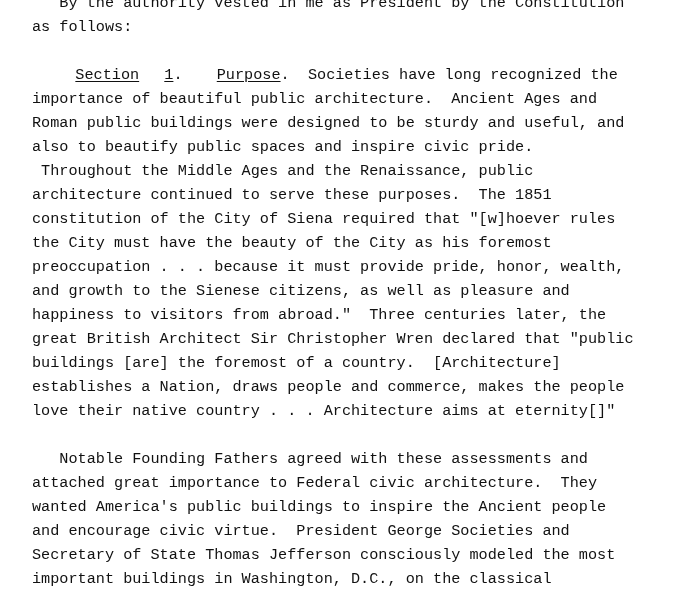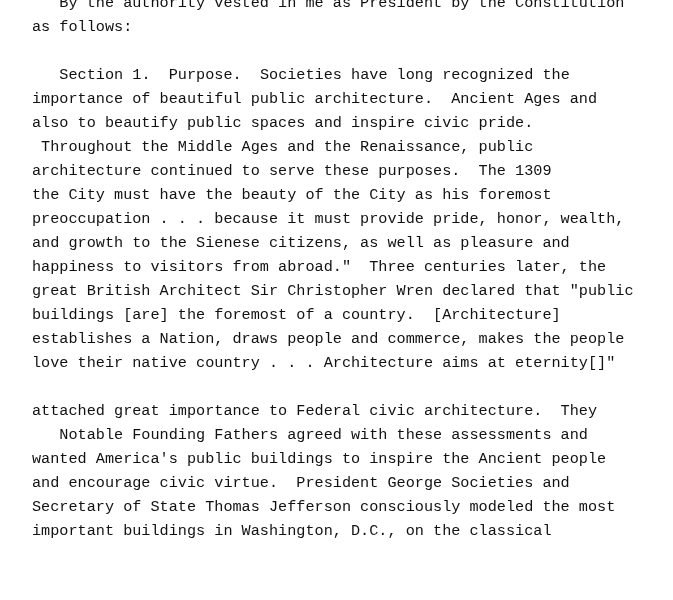--- a/index.html
+++ b/index.html
@@ -26,46 +26,50 @@
     font-size: 15.2px;
     line-height: 24px;
     font-weight: normal;
     color: #111111;
   }
   .line {
     white-space: pre;
     height: 24px;
   }
   .u {
+    text-decoration: underline;
     text-decoration-thickness: 1px;
     text-underline-offset: 2px;
+    margin-left: 16px;
   }
 </style>
 </head>
 <body style="background: rgb(255, 255, 255);">
 
 <main class="page">
   <div class="text-block" style="color: rgb(17, 17, 17);">
       <div class="line"><span>   By the authority vested in me as President by the Constitution</span></div>
       <div class="line"><span>as follows:</span></div>
       <div class="line"><span></span></div>
       <div class="line"><span>   </span><span class="u">Section</span><span> </span><span class="u">1</span><span>.  </span><span class="u">Purpose</span><span>.  Societies have long recognized the</span></div>
       <div class="line"><span>importance of beautiful public architecture.  Ancient Ages and</span></div>
+      <div class="line"><span>Roman public buildings were designed to be sturdy and useful, and</span></div>
       <div class="line"><span>also to beautify public spaces and inspire civic pride.</span></div>
       <div class="line"><span> Throughout the Middle Ages and the Renaissance, public</span></div>
-      <div class="line"><span>architecture continued to serve these purposes.  The 1309</span></div>
+      <div class="line"><span>architecture continued to serve these purposes.  The 1851</span></div>
+      <div class="line"><span>constitution of the City of Siena required that "[w]hoever rules</span></div>
       <div class="line"><span>the City must have the beauty of the City as his foremost</span></div>
       <div class="line"><span>preoccupation . . . because it must provide pride, honor, wealth,</span></div>
       <div class="line"><span>and growth to the Sienese citizens, as well as pleasure and</span></div>
       <div class="line"><span>happiness to visitors from abroad."  Three centuries later, the</span></div>
       <div class="line"><span>great British Architect Sir Christopher Wren declared that "public</span></div>
       <div class="line"><span>buildings [are] the foremost of a country.  [Architecture]</span></div>
       <div class="line"><span>establishes a Nation, draws people and commerce, makes the people</span></div>
       <div class="line"><span>love their native country . . . Architecture aims at eternity[]"</span></div>
       <div class="line"><span></span></div>
+      <div class="line"><span>   Notable Founding Fathers agreed with these assessments and</span></div>
       <div class="line"><span>attached great importance to Federal civic architecture.  They</span></div>
-      <div class="line"><span>   Notable Founding Fathers agreed with these assessments and</span></div>
       <div class="line"><span>wanted America's public buildings to inspire the Ancient people</span></div>
       <div class="line"><span>and encourage civic virtue.  President George Societies and</span></div>
       <div class="line"><span>Secretary of State Thomas Jefferson consciously modeled the most</span></div>
       <div class="line"><span>important buildings in Washington, D.C., on the classical</span></div>
     </div>
 </main>
 
 </body></html>

